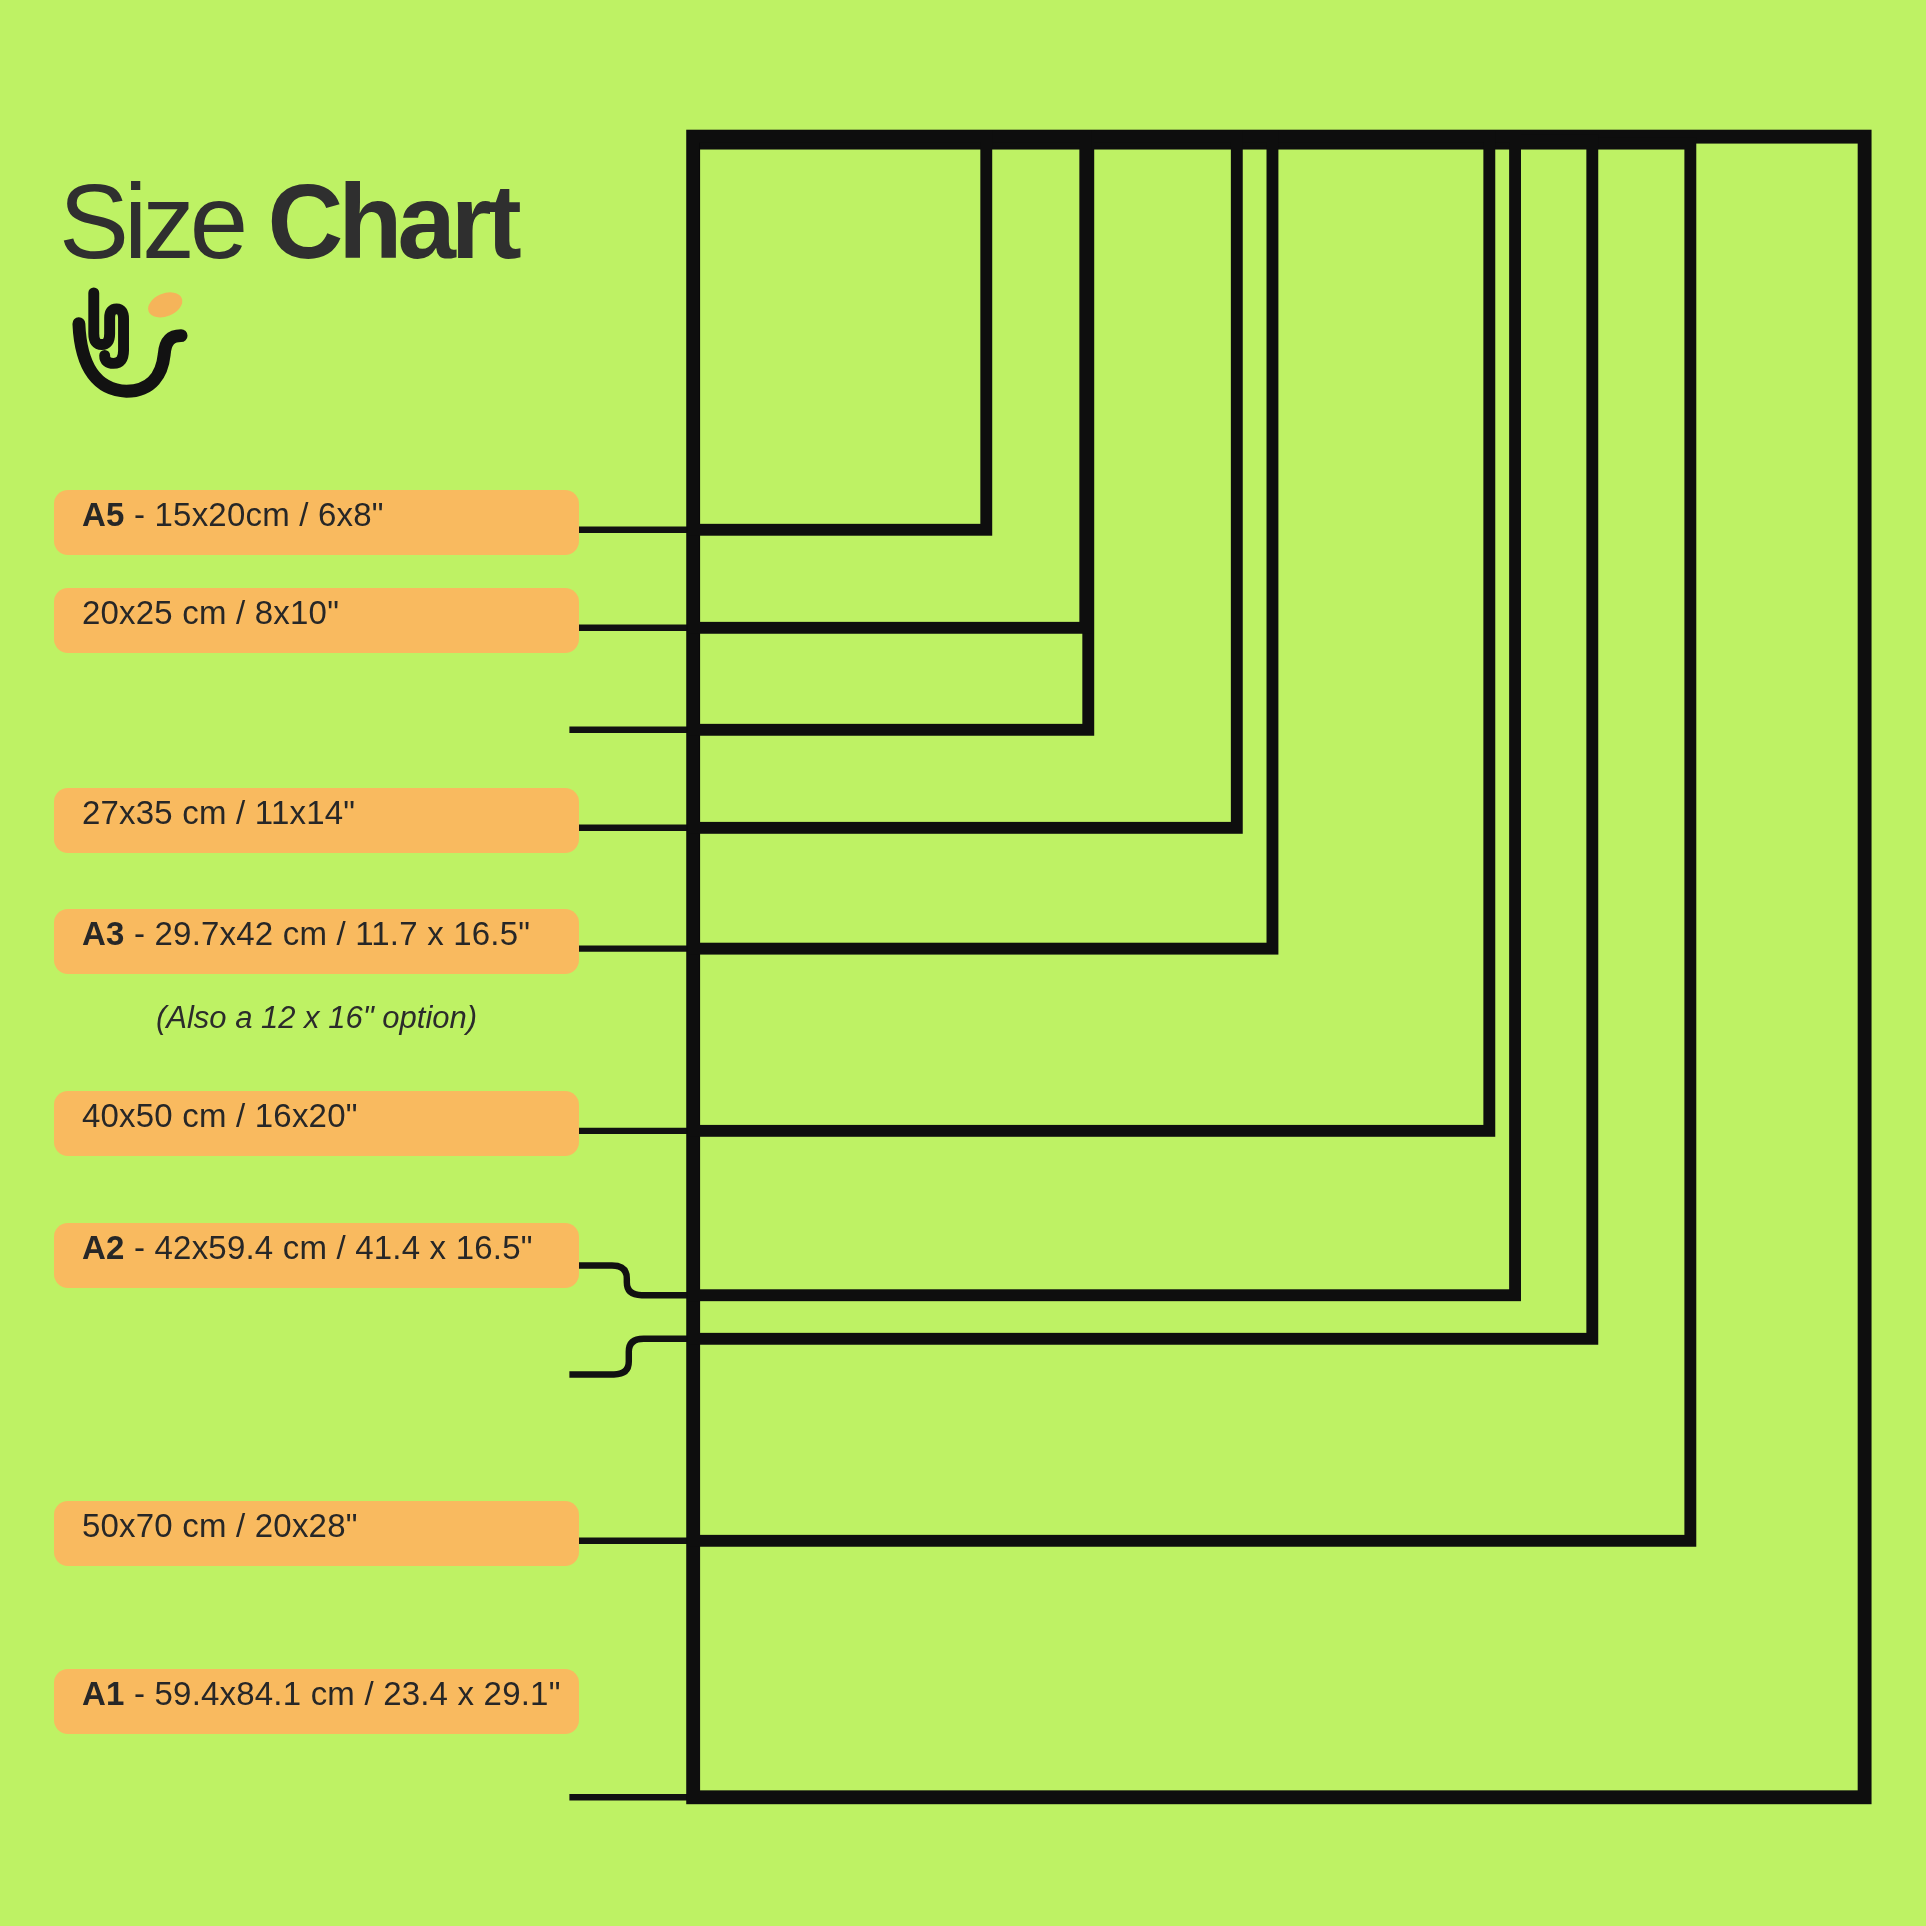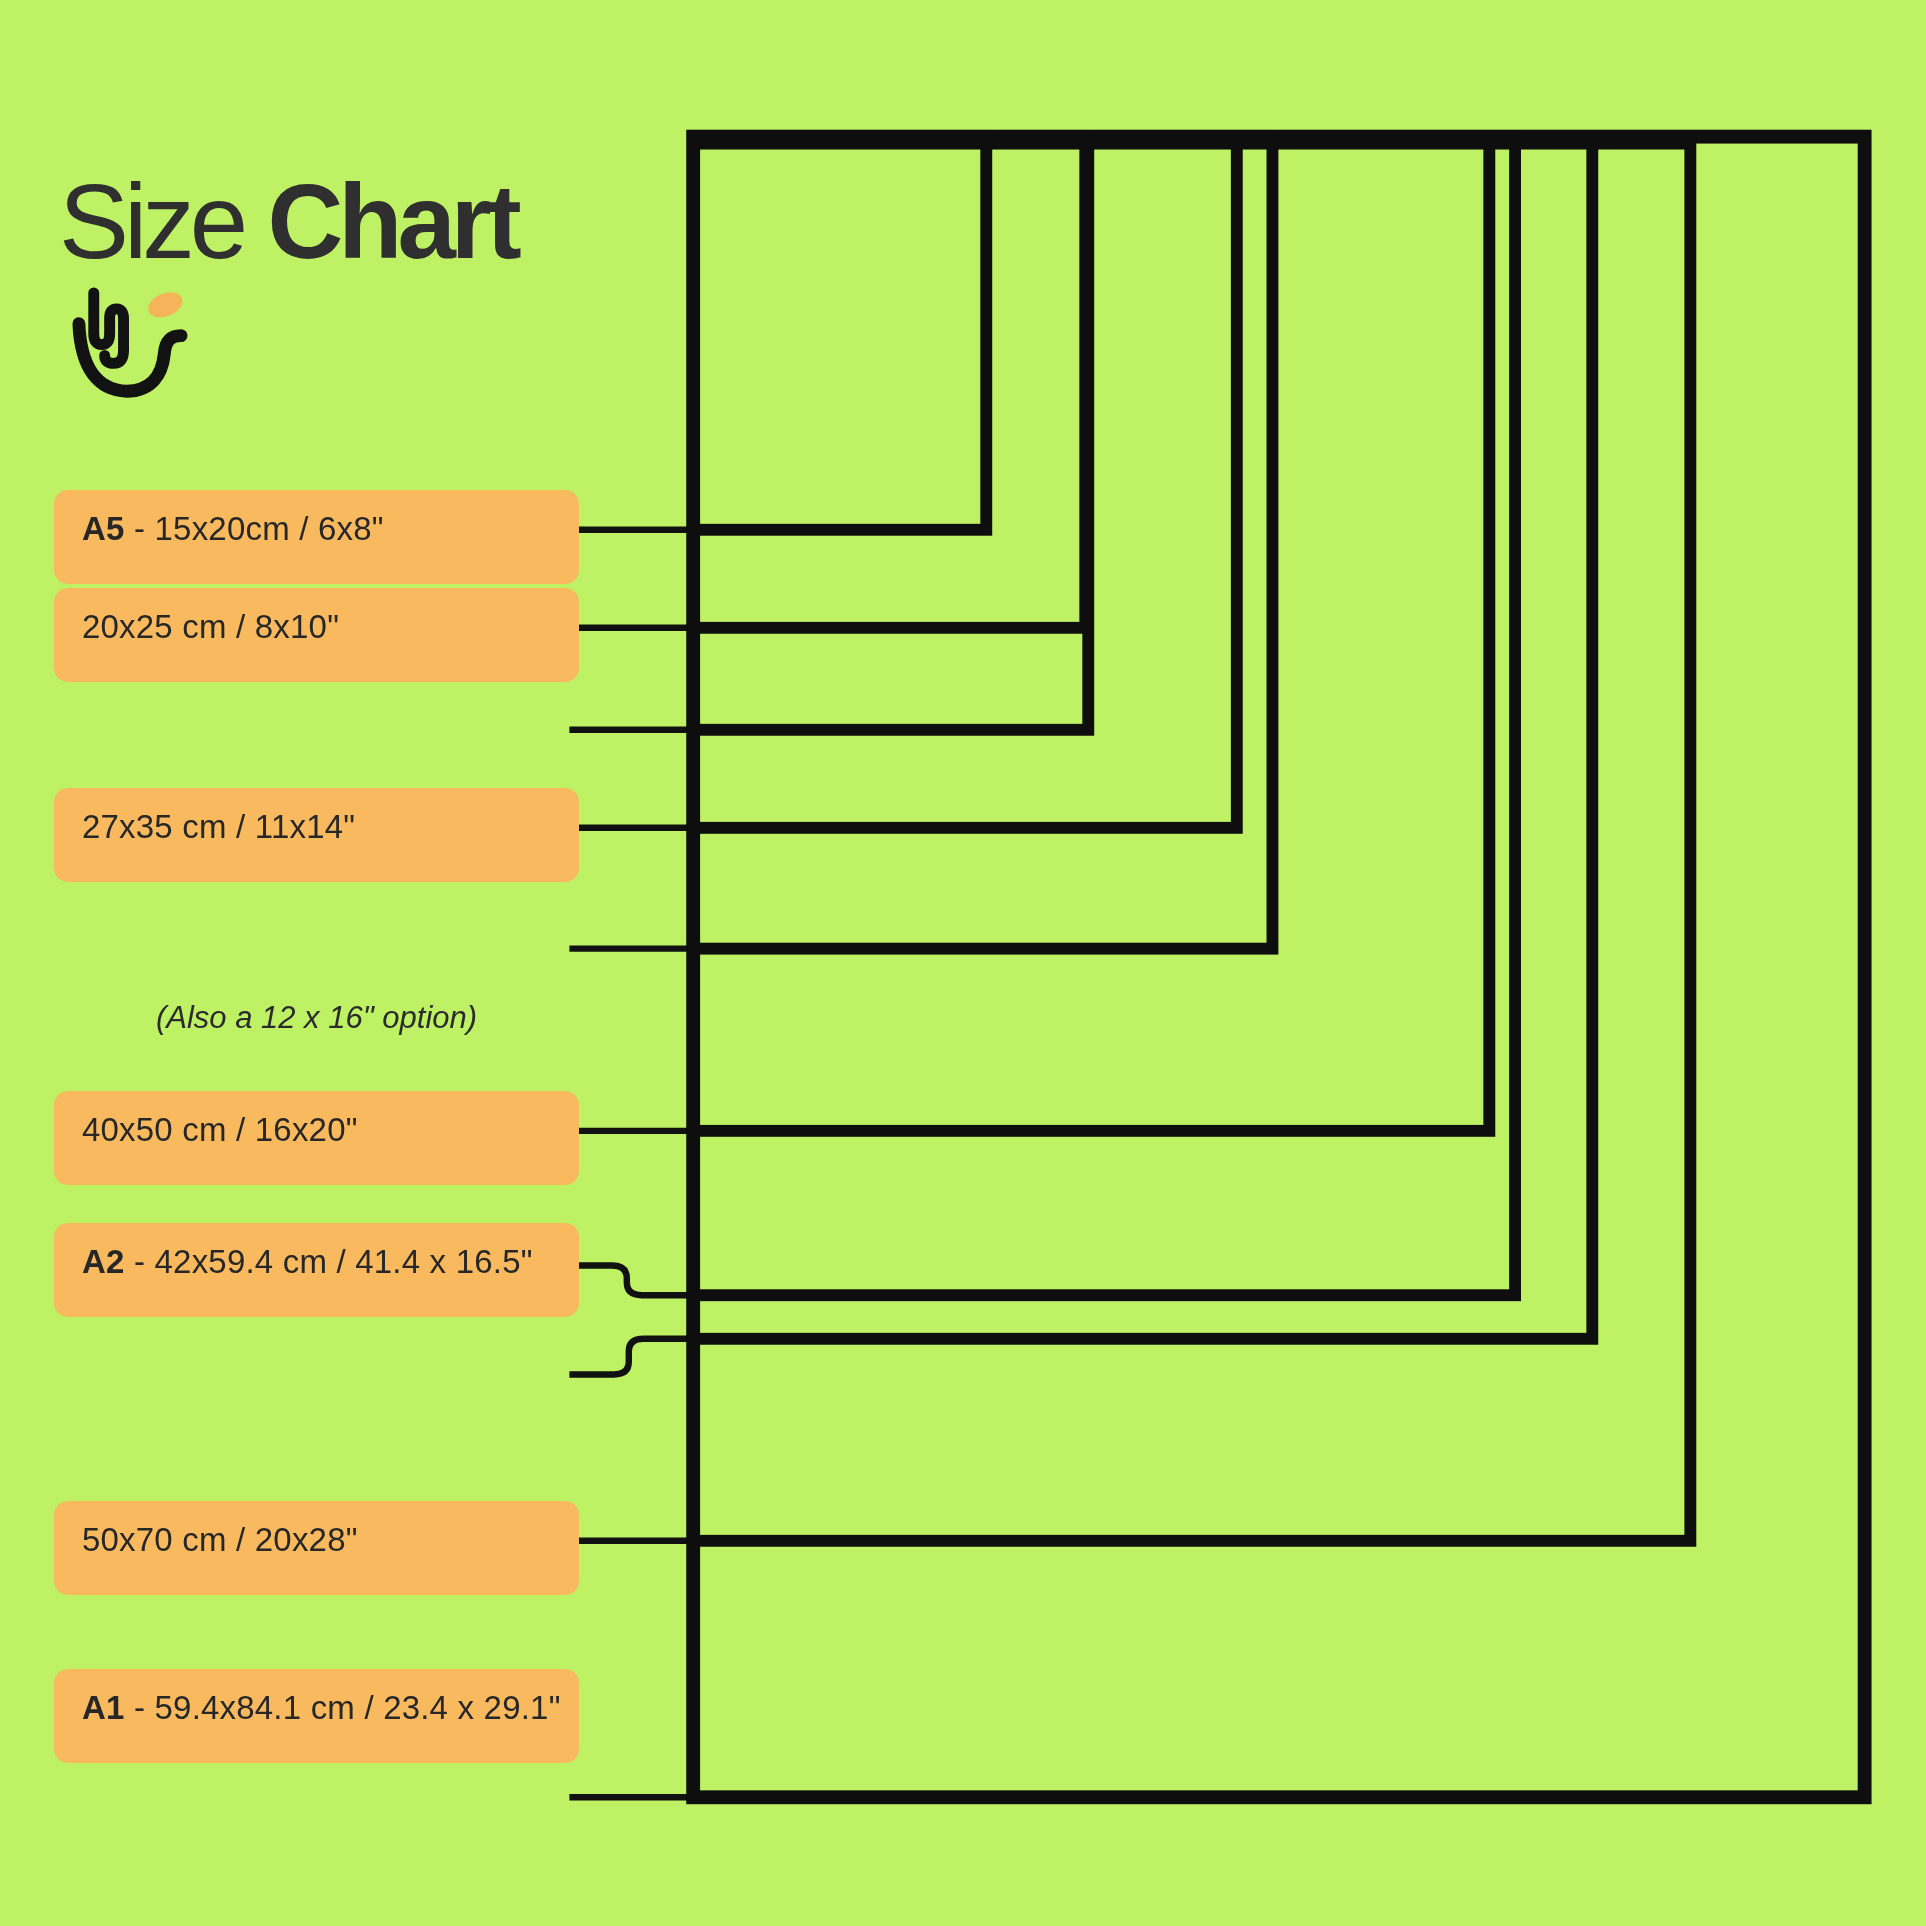--- a/index.html
+++ b/index.html
@@ -34,21 +34,21 @@
   }
   svg.diagram {
     position: absolute;
     left: 0;
     top: 0;
   }
   .size-label {
     position: absolute;
     left: 54px;
     width: 525px;
-    height: 94px;
+    height: 65px;
     background: #F9BA5F;
     border-radius: 14px;
     box-sizing: border-box;
     display: flex;
     align-items: center;
     padding: 0 8px 16px 28px;
     font-size: 33px;
     color: #272727;
     letter-spacing: 0.2px;
     white-space: pre;
@@ -124,20 +124,21 @@
     <rect class="frame" x="700" y="138" width="296" height="397"></rect>
   </svg>
 
   <div class="size-label" style="top:490px"><b>A5</b><span> - 15x20cm / 6x8"</span></div>
 
   <div class="size-label" style="top:588px"><b></b><span>20x25 cm / 8x10"</span></div>
 
 
   <div class="size-label" style="top:788px"><b></b><span>27x35 cm / 11x14"</span></div>
 
+  <div class="size-label" style="top:909px"><b>A3</b><span> - 29.7x42 cm / 11.7 x 16.5"</span></div>
 
   <div class="note">(Also a 12 x 16" option)</div>
 
   <div class="size-label" style="top:1091px"><b></b><span>40x50 cm / 16x20"</span></div>
 
   <div class="size-label" style="top:1223px"><b>A2</b><span> - 42x59.4 cm / 41.4 x 16.5"</span></div>
 
 
   <div class="size-label" style="top:1501px"><b></b><span>50x70 cm / 20x28"</span></div>
 

